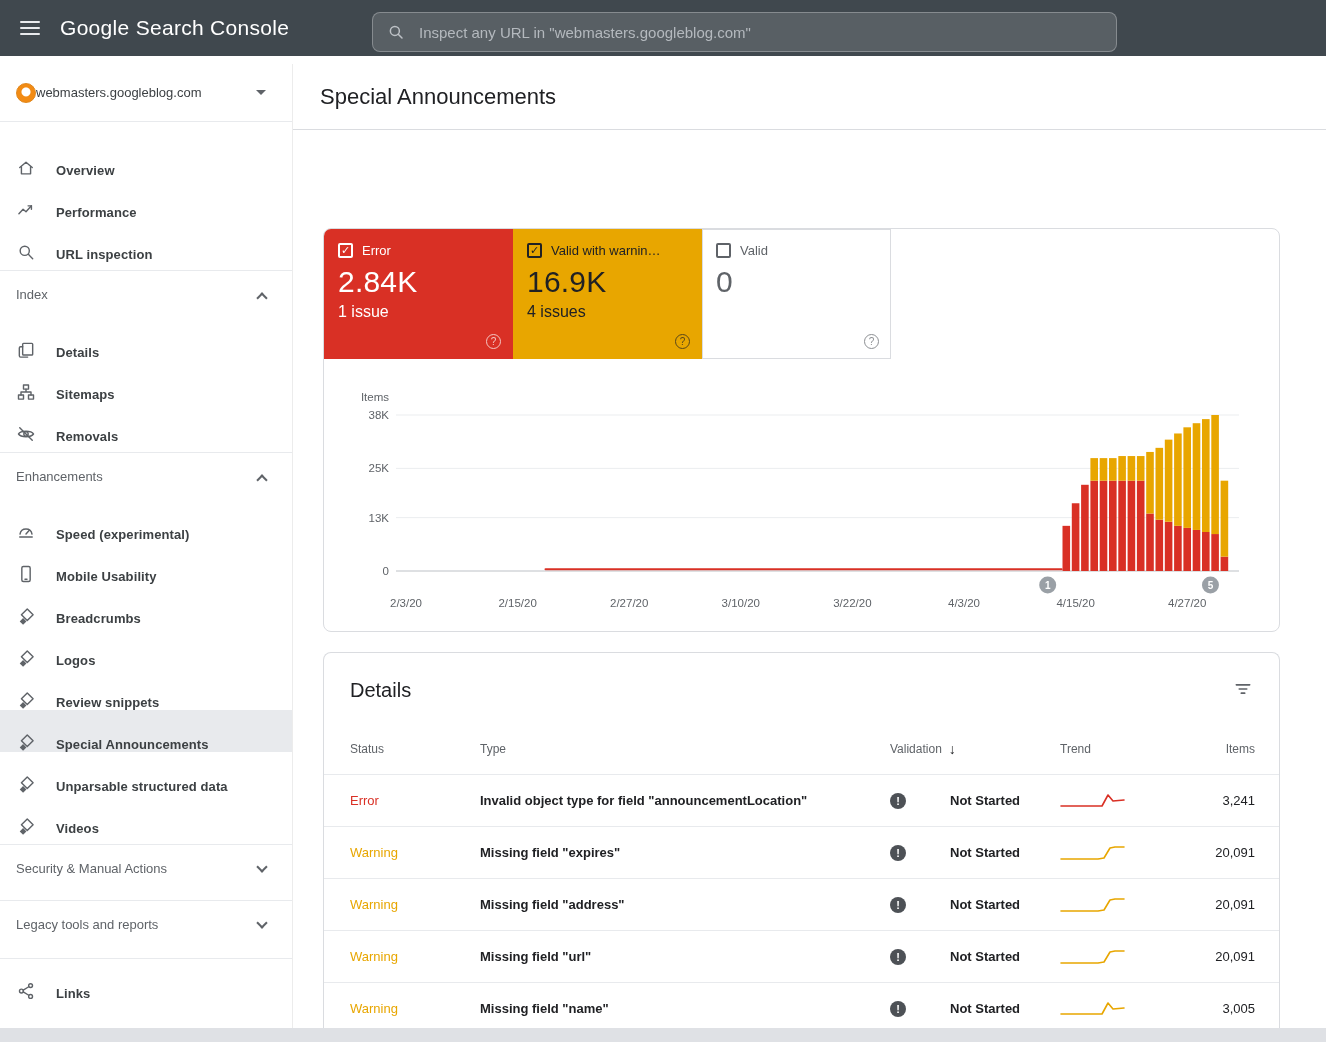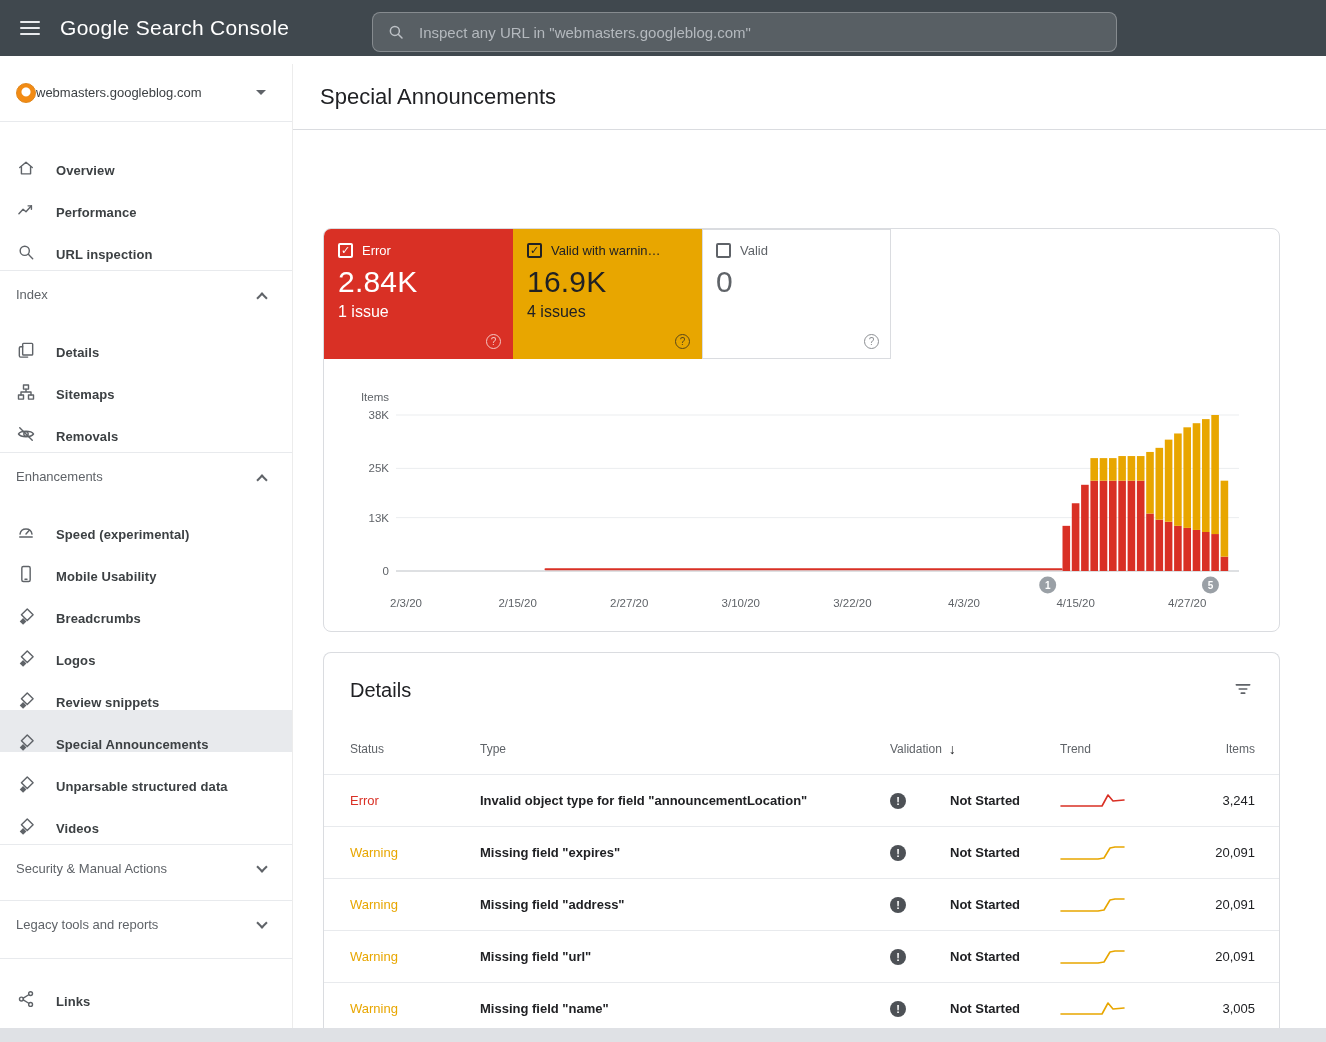--- a/index.html
+++ b/index.html
@@ -61,21 +61,21 @@
   .nav-ic svg * { fill:none; stroke:currentColor; stroke-width:1.7; stroke-linecap:round; stroke-linejoin:round; }
   .nav-ic svg .fill { fill:currentColor; stroke:none; }
   .section-header {
     margin-top:8px; border-top:1px solid var(--divider);
     height:48px; display:flex; align-items:center; padding:0 26px 0 16px; cursor:pointer;
   }
   .section-label { font-size:13px; color:var(--text-secondary); }
   .chev { width:8px; height:8px; border-right:2px solid #5f6368; border-bottom:2px solid #5f6368; margin-left:auto; display:inline-block; }
   .chev.up { transform:rotate(-135deg); margin-top:6px; }
   .chev.down { transform:rotate(45deg); margin-top:-4px; }
-  .sidebar-bottom { margin-top:10px; border-top:1px solid var(--divider); padding-top:8px; }
+  .sidebar-bottom { margin-top:10px; border-top:1px solid var(--divider); }
 
   
   .main { position:absolute; top:64px; left:293px; right:0; bottom:0; background:#fff; overflow:hidden; }
   .title-bar { height:66px; display:flex; align-items:center; padding-left:27px; border-bottom:1px solid var(--border); background:#fff; }
   .title-bar h1 { margin:0; font-size:22px; font-weight:500; color:var(--text-primary); }
   .content { padding-bottom:40px; }
 
   .panel {
     width:957px; margin-left:30px; background:#fff;
     border:1px solid var(--border); border-radius:8px; overflow:hidden;

